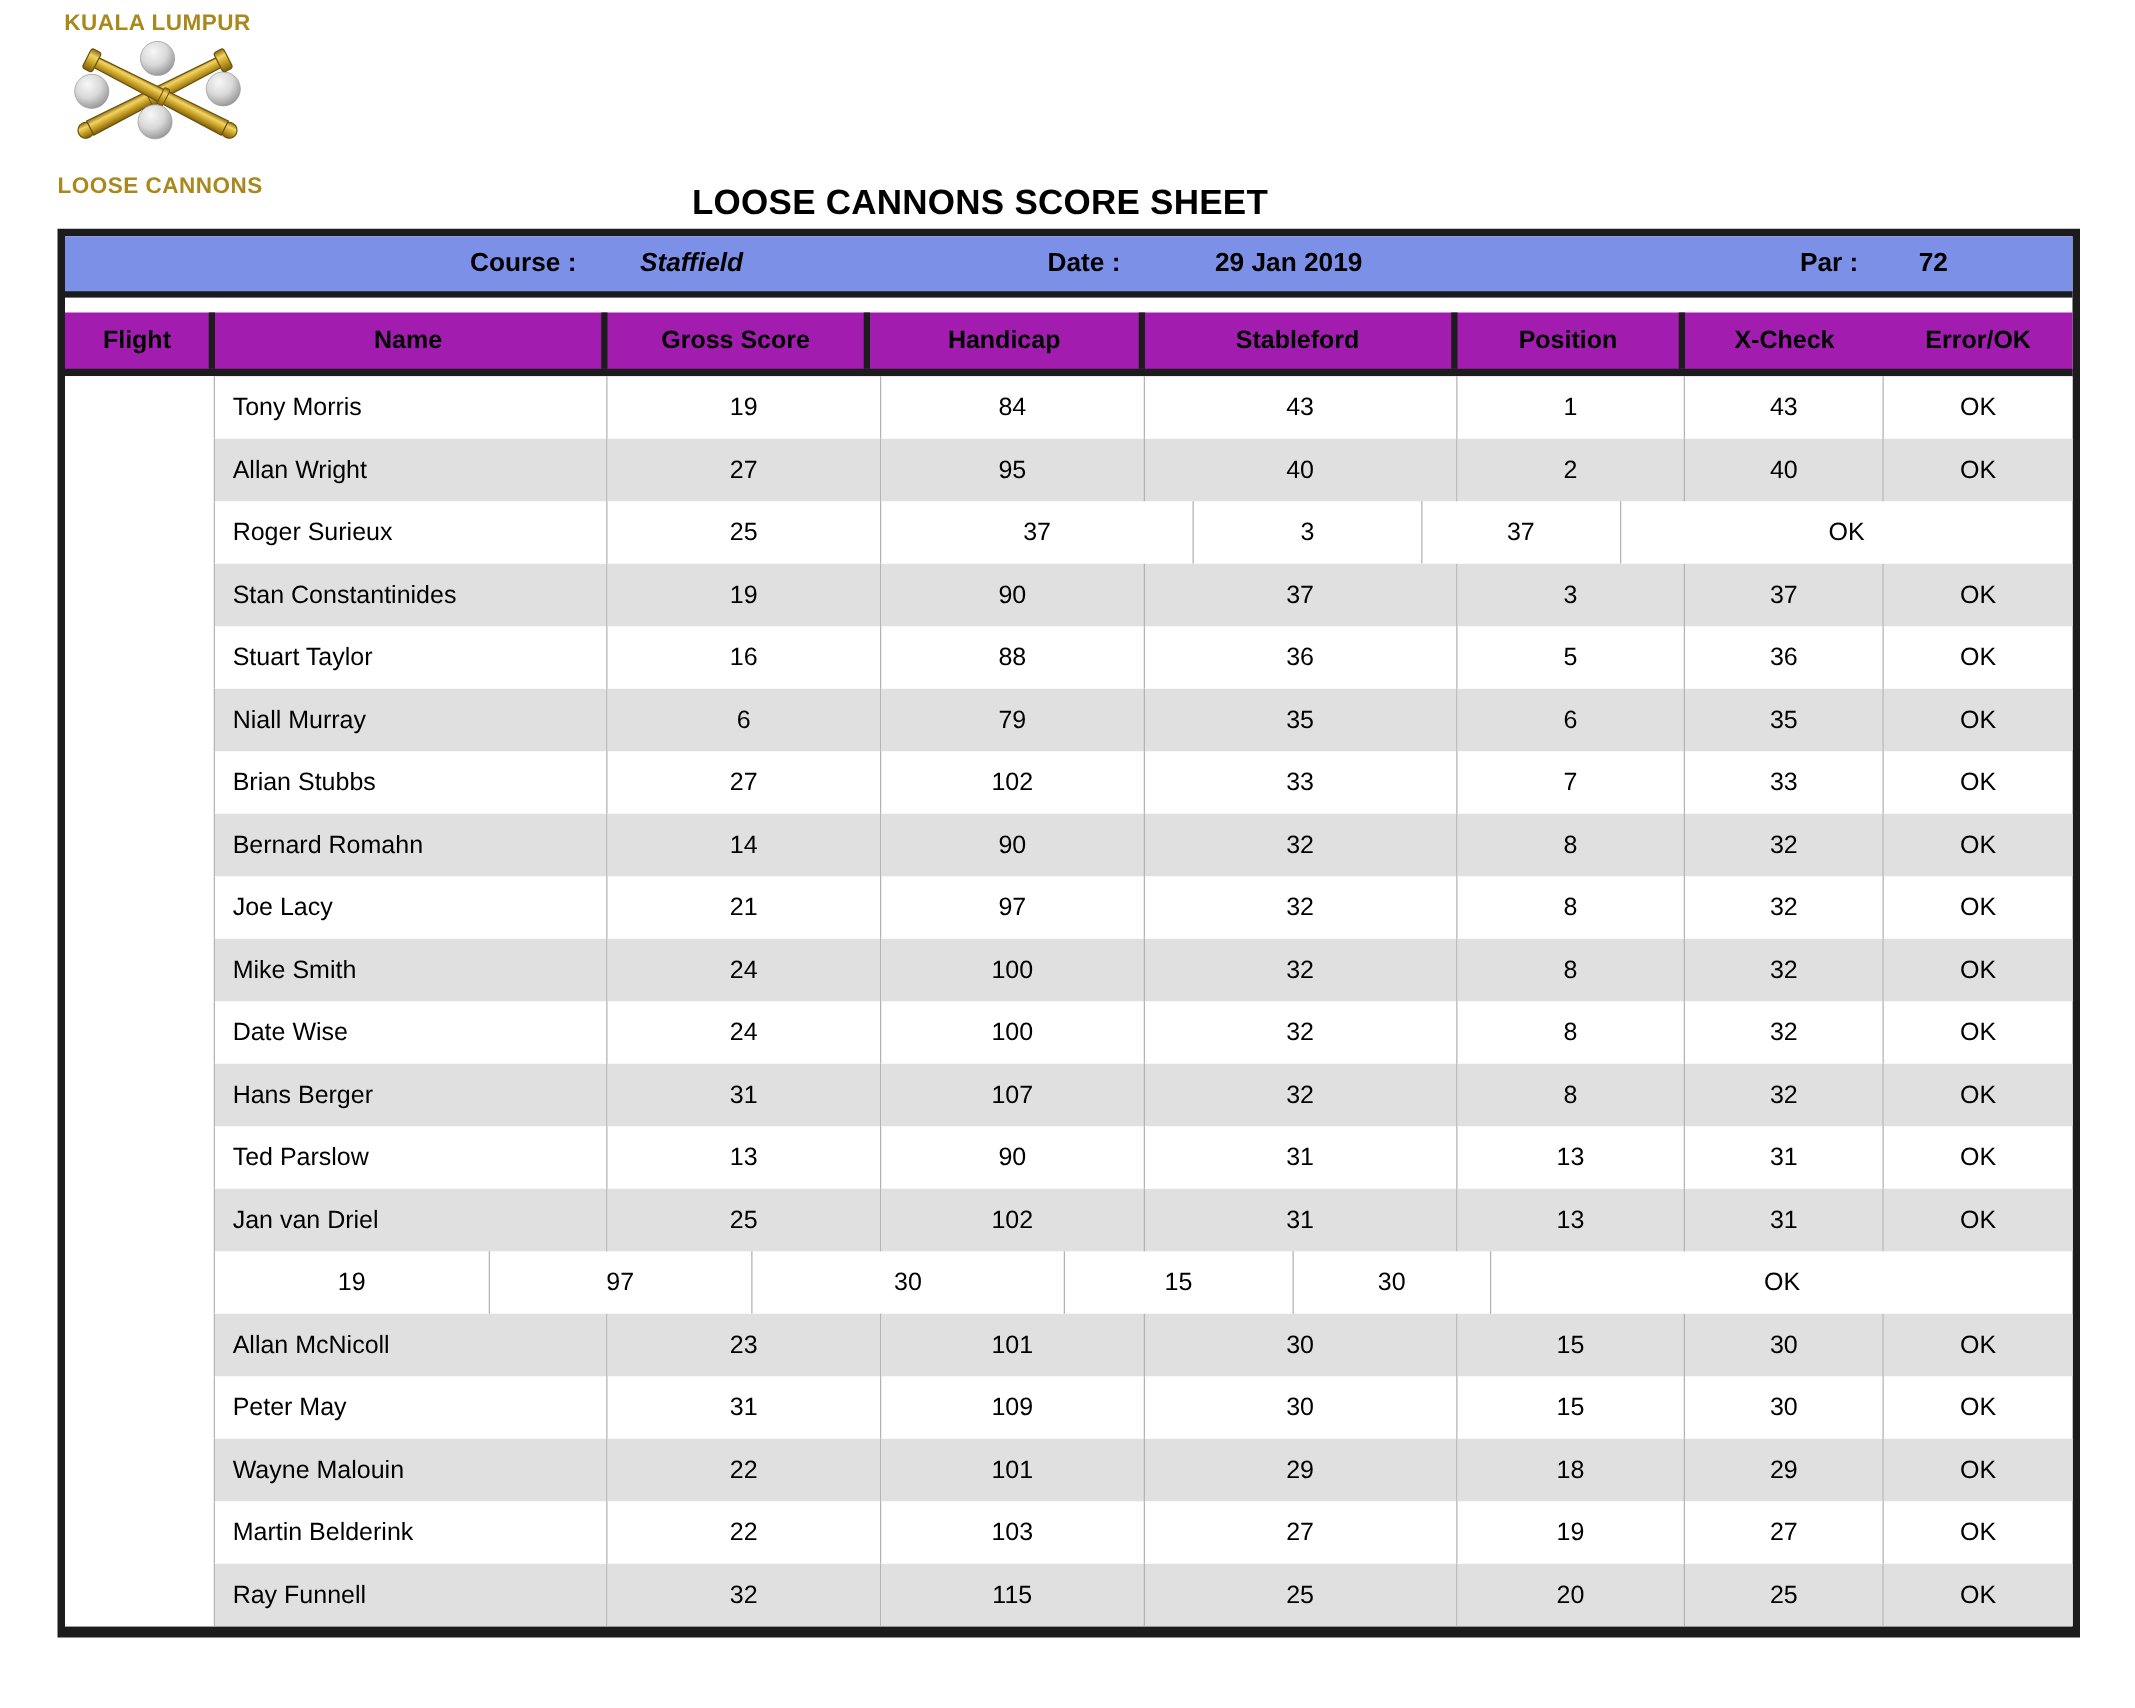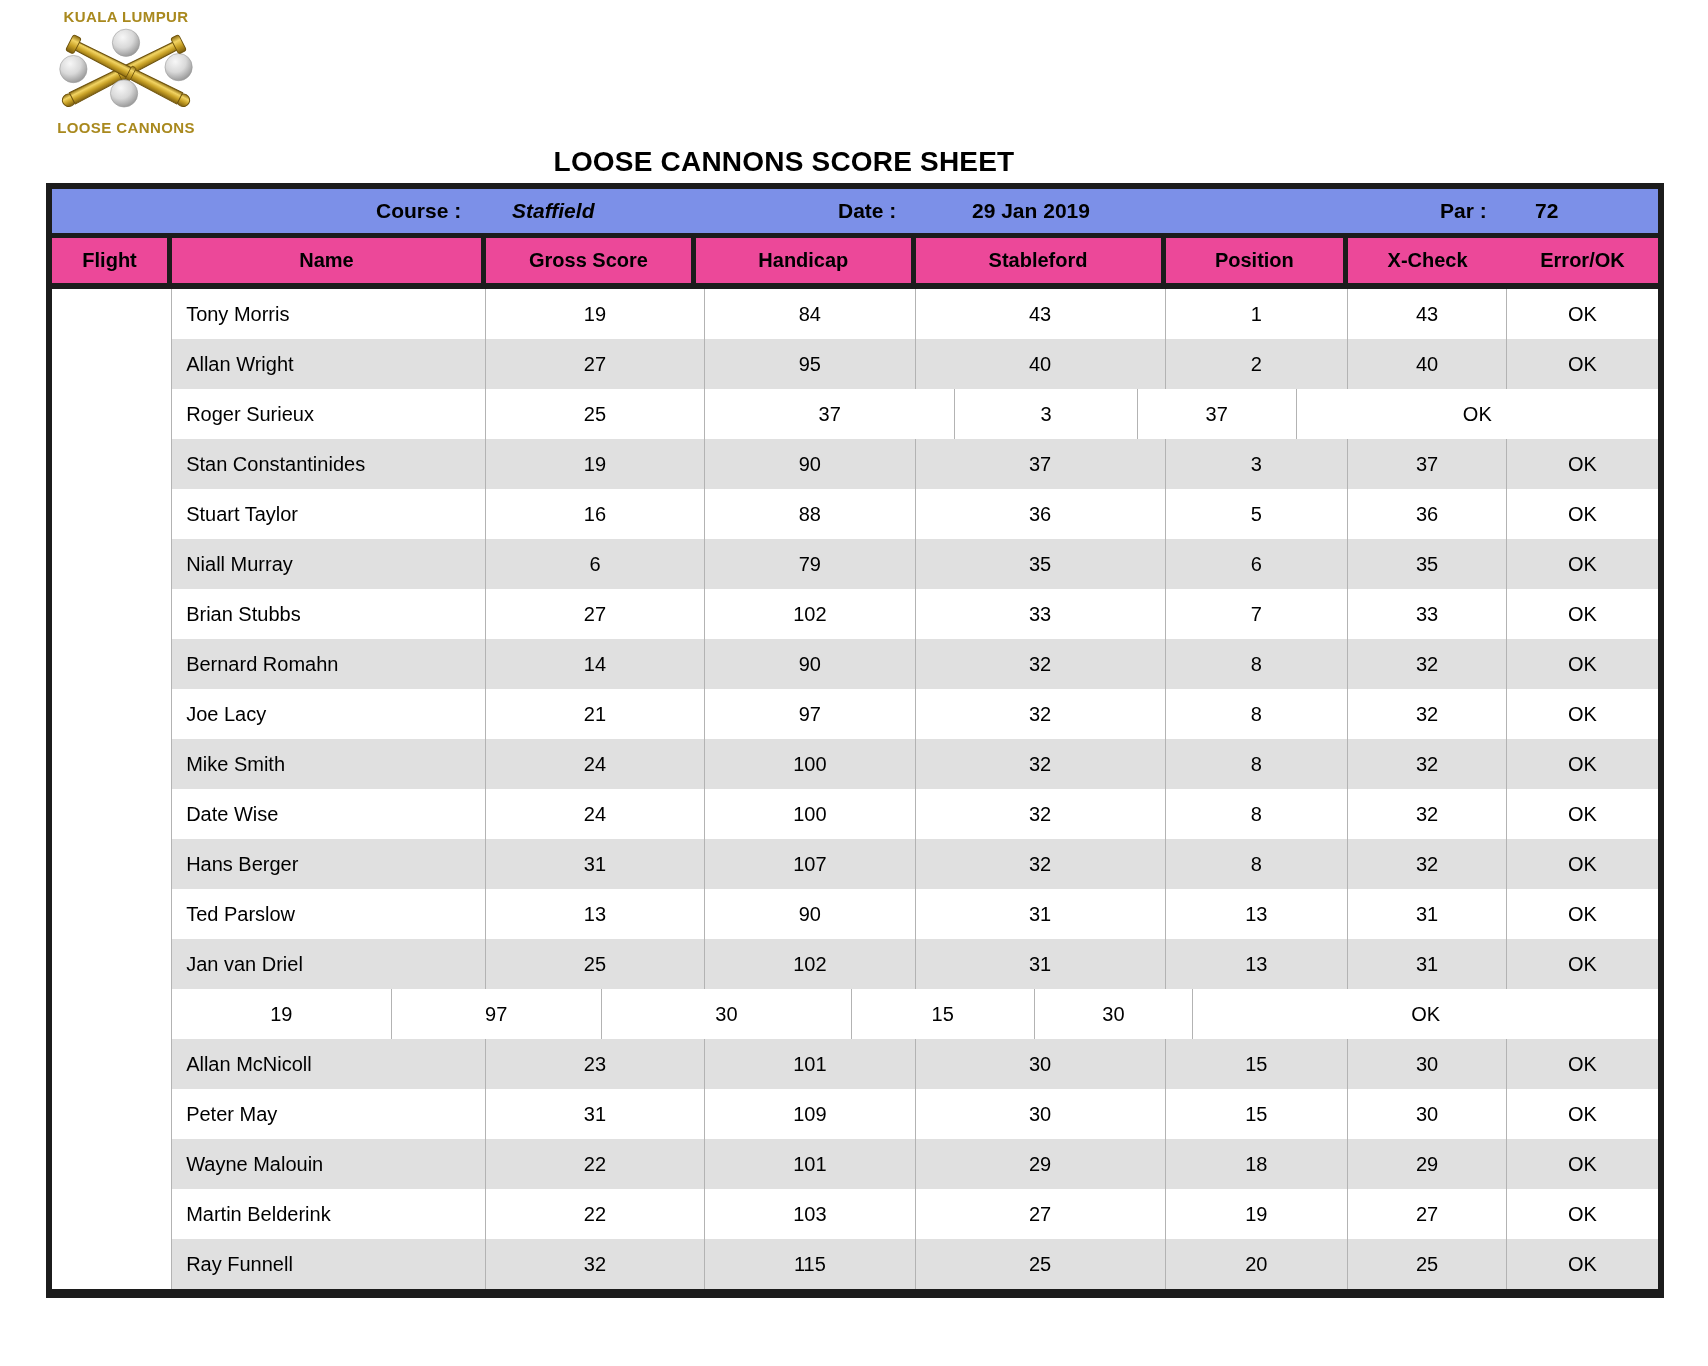--- a/index.html
+++ b/index.html
@@ -1,45 +1,45 @@
 <!DOCTYPE html>
 <html><head>
 <meta charset="utf-8">
 <style>
   html,body { margin:0; padding:0; background:#ffffff; }
   body { width:1708px; height:1366px; font-family:"Liberation Sans", sans-serif; color:#000; }
   .page { position:relative; width:1708px; height:1366px; overflow:hidden; background:#fff; }
 
   
   .logo { position:absolute; left:46px; top:8px; width:160px; text-align:center; }
-  .logo-text { color:#a9891e; font-weight:bold; font-size:15px; letter-spacing:0.4px; white-space:nowrap; }
+  .logo-text { color:#a9891e; font-weight:bold; font-size:18px; letter-spacing:0.4px; white-space:nowrap; }
   .logo-text.top { margin-bottom:1px; }
-  .logo-text.bottom { margin-top:1px; }
+  .logo-text.bottom { margin-top:16px; }
   .logo svg { display:block; margin:0 auto; }
 
   
   .title { position:absolute; top:146px; left:46px; width:1476px; margin:0; text-align:center;
            font-size:28px; font-weight:bold; letter-spacing:0.2px; }
 
   
   .scoresheet { position:absolute; left:46px; top:183px; width:1618px; box-sizing:border-box;
                 border:6px solid #1c1c1c; border-bottom-width:9px; background:#fff; }
 
   .banner { position:relative; height:44px; background:#7c90e8; border-bottom:5px solid #1c1c1c;
             font-weight:bold; font-size:21px; }
   .banner span { position:absolute; top:50%; transform:translateY(-50%); white-space:nowrap; }
   .b-course-label { left:324px; }
   .b-course-value { left:460px;font-style:italic; }
   .b-date-label   { left:786px; }
   .b-date-value   { left:920px; }
   .b-par-label    { left:1388px; }
   .b-par-value    { left:1483px; }
 
-  .header-row { display:flex; height:45px; background:#ec4899; border-bottom:6px solid #1c1c1c;
-                font-weight:bold; font-size:20px; }
+  .header-row { display:flex; height:45px; background:#a21caf; border-bottom:6px solid #1c1c1c;
+                font-weight:bold; font-size:20px;margin-top:12px; }
   .hcell { display:flex; align-items:center; justify-content:center; box-sizing:border-box;
            flex:0 0 auto; height:100%; }
   .hcell.hdiv { border-right:5px solid #1c1c1c; }
 
   .row { display:flex; height:50px; font-size:20px; background:#fff; }
   .cell { display:flex; align-items:center; justify-content:center; box-sizing:border-box;
           flex:0 0 auto; height:100%; border-right:1px solid #b3b3b3; background:transparent; }
   .row:nth-child(even) .cell:not(.c-flight) { background:#e0e0e0; }
   .c-flight { background:#fff !important; }
   .c-name { justify-content:flex-start; padding-left:14px; }

